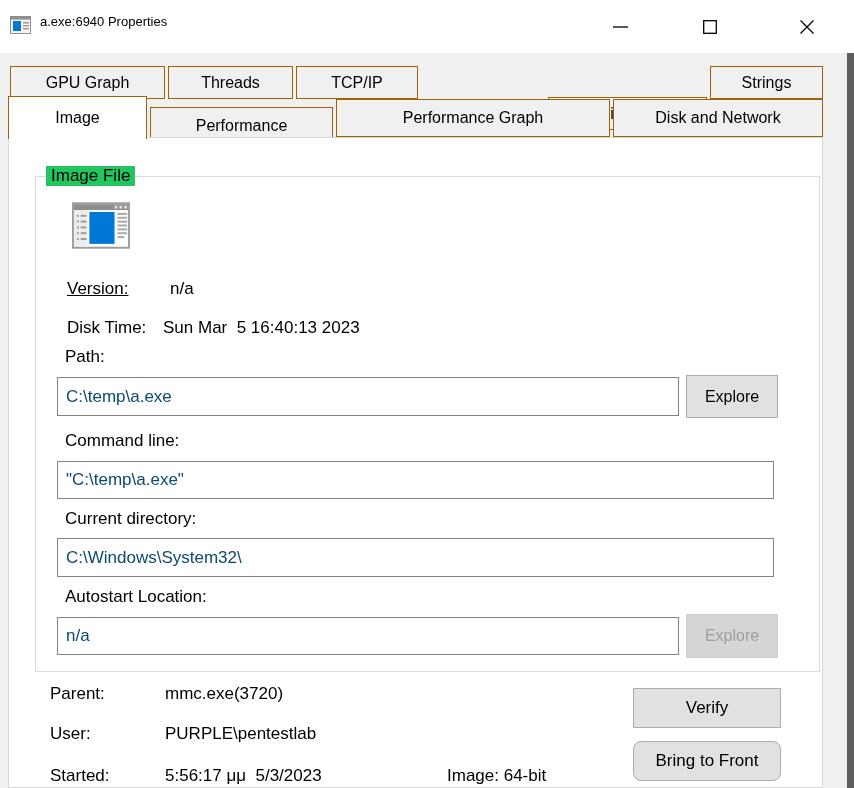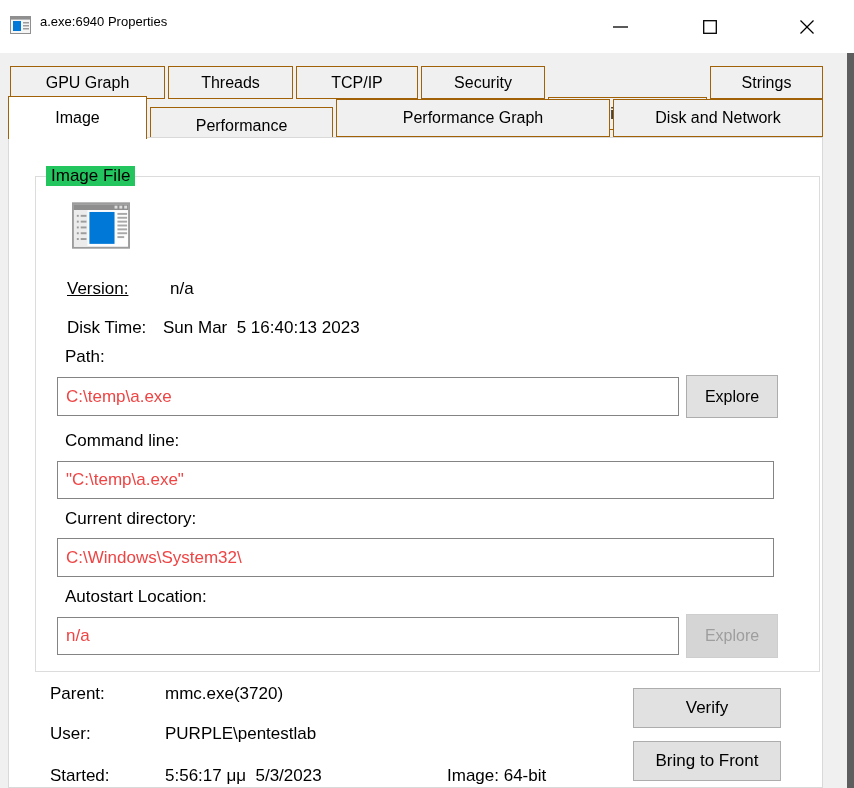--- a/index.html
+++ b/index.html
@@ -25,21 +25,21 @@
     top:96px;height:43px;background:#ffffff;border-bottom:none;z-index:3;
   }
   
   .page{position:absolute;left:8px;top:137px;width:815px;height:651px;background:#ffffff;border:1px solid #d9d9d9;box-sizing:border-box;z-index:1;}
   .groupbox{position:absolute;left:35px;top:176px;width:785px;height:496px;border:1px solid #dcdcdc;box-sizing:border-box;z-index:2;}
   .groupbox-label{position:absolute;left:10px;top:-11px;background:#22c55e;padding:0 5px;font-size:17px;white-space:nowrap;}
   .lbl{position:absolute;font-size:17px;white-space:nowrap;z-index:4;}
   .pre{white-space:pre;}
   .field{
     position:absolute;box-sizing:border-box;border:1px solid #848484;background:#ffffff;
-    font-family:"Liberation Sans","DejaVu Sans",sans-serif;font-size:17px;color:#ef4444;
+    font-family:"Liberation Sans","DejaVu Sans",sans-serif;font-size:17px;color:#0c4a6e;
     padding:0 0 0 8px;z-index:4;outline:none;
   }
   .btn{
     position:absolute;box-sizing:border-box;background:#e1e1e1;border:1px solid #adadad;
     font-family:"Liberation Sans","DejaVu Sans",sans-serif;font-size:16px;color:#000;
     display:flex;align-items:center;justify-content:center;z-index:4;cursor:default;
   }
   .btn.disabled{background:#d5d5d5;border-color:#cecece;color:#9e9e9e;}
   .icon-app{position:absolute;left:72px;top:202px;z-index:4;}
 </style>
@@ -73,21 +73,20 @@
       <svg width="14" height="14" viewBox="0 0 14 14">
         <line x1="0.5" y1="0.5" x2="13.5" y2="13.5" stroke="#000" stroke-width="1.3"></line>
         <line x1="13.5" y1="0.5" x2="0.5" y2="13.5" stroke="#000" stroke-width="1.3"></line>
       </svg>
     </button>
   </div>
 
   <div class="tab" style="left:10px;width:155px;">GPU Graph</div>
   <div class="tab" style="left:168px;width:125px;">Threads</div>
   <div class="tab" style="left:296px;width:122px;">TCP/IP</div>
-  <div class="tab" style="left:421px;width:124px;">Security</div>
   <div class="tab" style="left:548px;width:159px;margin-top:31px;">Environment</div>
   <div class="tab" style="left:710px;width:113px;">Strings</div>
 
   <div class="tab row2 selected" style="left:8px;width:139px;">Image</div>
   <div class="tab row2" style="left:150px;width:183px;margin-top:8px;">Performance</div>
   <div class="tab row2" style="left:336px;width:274px;">Performance Graph</div>
   <div class="tab row2" style="left:613px;width:210px;">Disk and Network</div>
 
   <div class="page"></div>
 
@@ -147,16 +146,16 @@
 
   <div class="lbl" style="left:50px;top:684px;">Parent:</div>
   <div class="lbl" style="left:165px;top:684px;">mmc.exe(3720)</div>
   <div class="lbl" style="left:50px;top:724px;">User:</div>
   <div class="lbl" style="left:165px;top:724px;">PURPLE\pentestlab</div>
   <div class="lbl" style="left:50px;top:766px;">Started:</div>
   <div class="lbl pre" style="left:165px;top:766px;">5:56:17 μμ  5/3/2023</div>
   <div class="lbl" style="left:447px;top:766px;">Image: 64-bit</div>
 
   <button class="btn" style="left:633px;top:688px;width:148px;height:40px;font-size:17px;">Verify</button>
-  <button class="btn" style="left:633px;top:741px;width:148px;height:40px;font-size:17px;">Bring to Front</button>
+  <button class="btn" style="left:633px;top:741px;width:148px;height:40px;font-size:17px;border-radius:8px;">Bring to Front</button>
 
   <div class="right-edge"></div>
 </div>
 
 </body></html>

